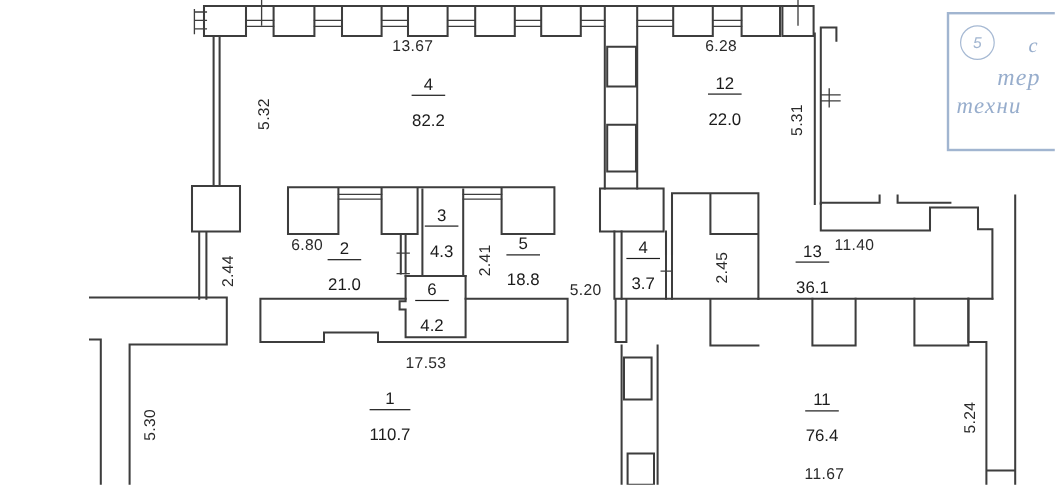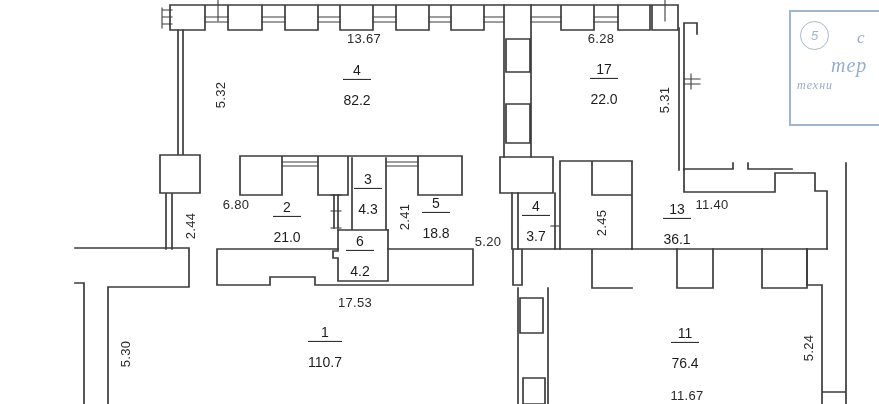--- a/index.html
+++ b/index.html
@@ -33,21 +33,21 @@
     border:1.6px solid rgba(144,168,200,.8);color:rgba(144,168,200,.85);
     font-size:13px;display:flex;align-items:center;justify-content:center;
     font-style:italic;
   }
   .stamp-line{
     position:absolute;color:rgba(140,164,198,.9);font-style:italic;
     white-space:nowrap;letter-spacing:1px;font-family:"Liberation Serif",serif;
   }
   .stamp-line.l1{left:66px;top:16px;font-size:17px;}
   .stamp-line.l2{left:40px;top:42px;font-size:20px;}
-  .stamp-line.l3{left:6px;top:66px;font-size:12px;}
+  .stamp-line.l3{left:6px;top:66px;font-size:19px;}
 </style>
 </head>
 <body>
 
 <div id="plan-root">
 
   <svg class="walls" width="879" height="404" viewBox="0 0 879 404" fill="none" stroke="#3d3d3d" stroke-width="1.7" stroke-linecap="square" stroke-linejoin="miter">
 
     <path d="M170 5H678
       M170 5V30H205V5 M228 5V30H262V5 M285 5V30H318V5 M340 5V30H373V5
@@ -103,21 +103,21 @@
 
     <path d="M677 249V288H713V249 M762 249V288H807V249"></path>
   </svg>
 
   <div class="labels">
       <div class="room-label" style="left: 357px; top: 85px;">
         <span class="room-number">4</span>
         <span class="room-area">82.2</span>
       </div>
       <div class="room-label" style="left: 604px; top: 84px;">
-        <span class="room-number">17</span>
+        <span class="room-number">12</span>
         <span class="room-area">22.0</span>
       </div>
       <div class="room-label" style="left: 287px; top: 222px;">
         <span class="room-number">2</span>
         <span class="room-area">21.0</span>
       </div>
       <div class="room-label" style="left: 368px; top: 194px;">
         <span class="room-number">3</span>
         <span class="room-area">4.3</span>
       </div>
@@ -138,26 +138,26 @@
         <span class="room-area">36.1</span>
       </div>
       <div class="room-label" style="left: 325px; top: 347px;">
         <span class="room-number">1</span>
         <span class="room-area">110.7</span>
       </div>
       <div class="room-label" style="left: 685px; top: 348px;">
         <span class="room-number">11</span>
         <span class="room-area">76.4</span>
       </div>
-      <div class="dim" style="left: 344px; top: 38px; margin-left: 20px;">13.67</div>
+      <div class="dim" style="left: 344px; top: 38px;">13.67</div>
       <div class="dim" style="left: 601px; top: 38px;">6.28</div>
       <div class="dim rot" style="left: 220px; top: 95px;">5.32</div>
       <div class="dim rot" style="left: 664px; top: 100px;">5.31</div>
       <div class="dim rot" style="left: 190px; top: 226px;">2.44</div>
-      <div class="dim" style="left: 236px; top: 204px;">6.80</div>
+      <div class="dim" style="left: 256px; top: 204px;">6.80</div>
       <div class="dim rot" style="left: 404px; top: 217px;">2.41</div>
       <div class="dim" style="left: 488px; top: 241px;">5.20</div>
       <div class="dim rot" style="left: 601px; top: 223px;">2.45</div>
       <div class="dim" style="left: 712px; top: 204px;">11.40</div>
       <div class="dim" style="left: 355px; top: 302px; text-align: right;">17.53</div>
       <div class="dim rot" style="left: 125px; top: 354px;">5.30</div>
       <div class="dim" style="left: 687px; top: 395px;">11.67</div>
       <div class="dim rot" style="left: 808px; top: 348px;">5.24</div>
     </div>
 

